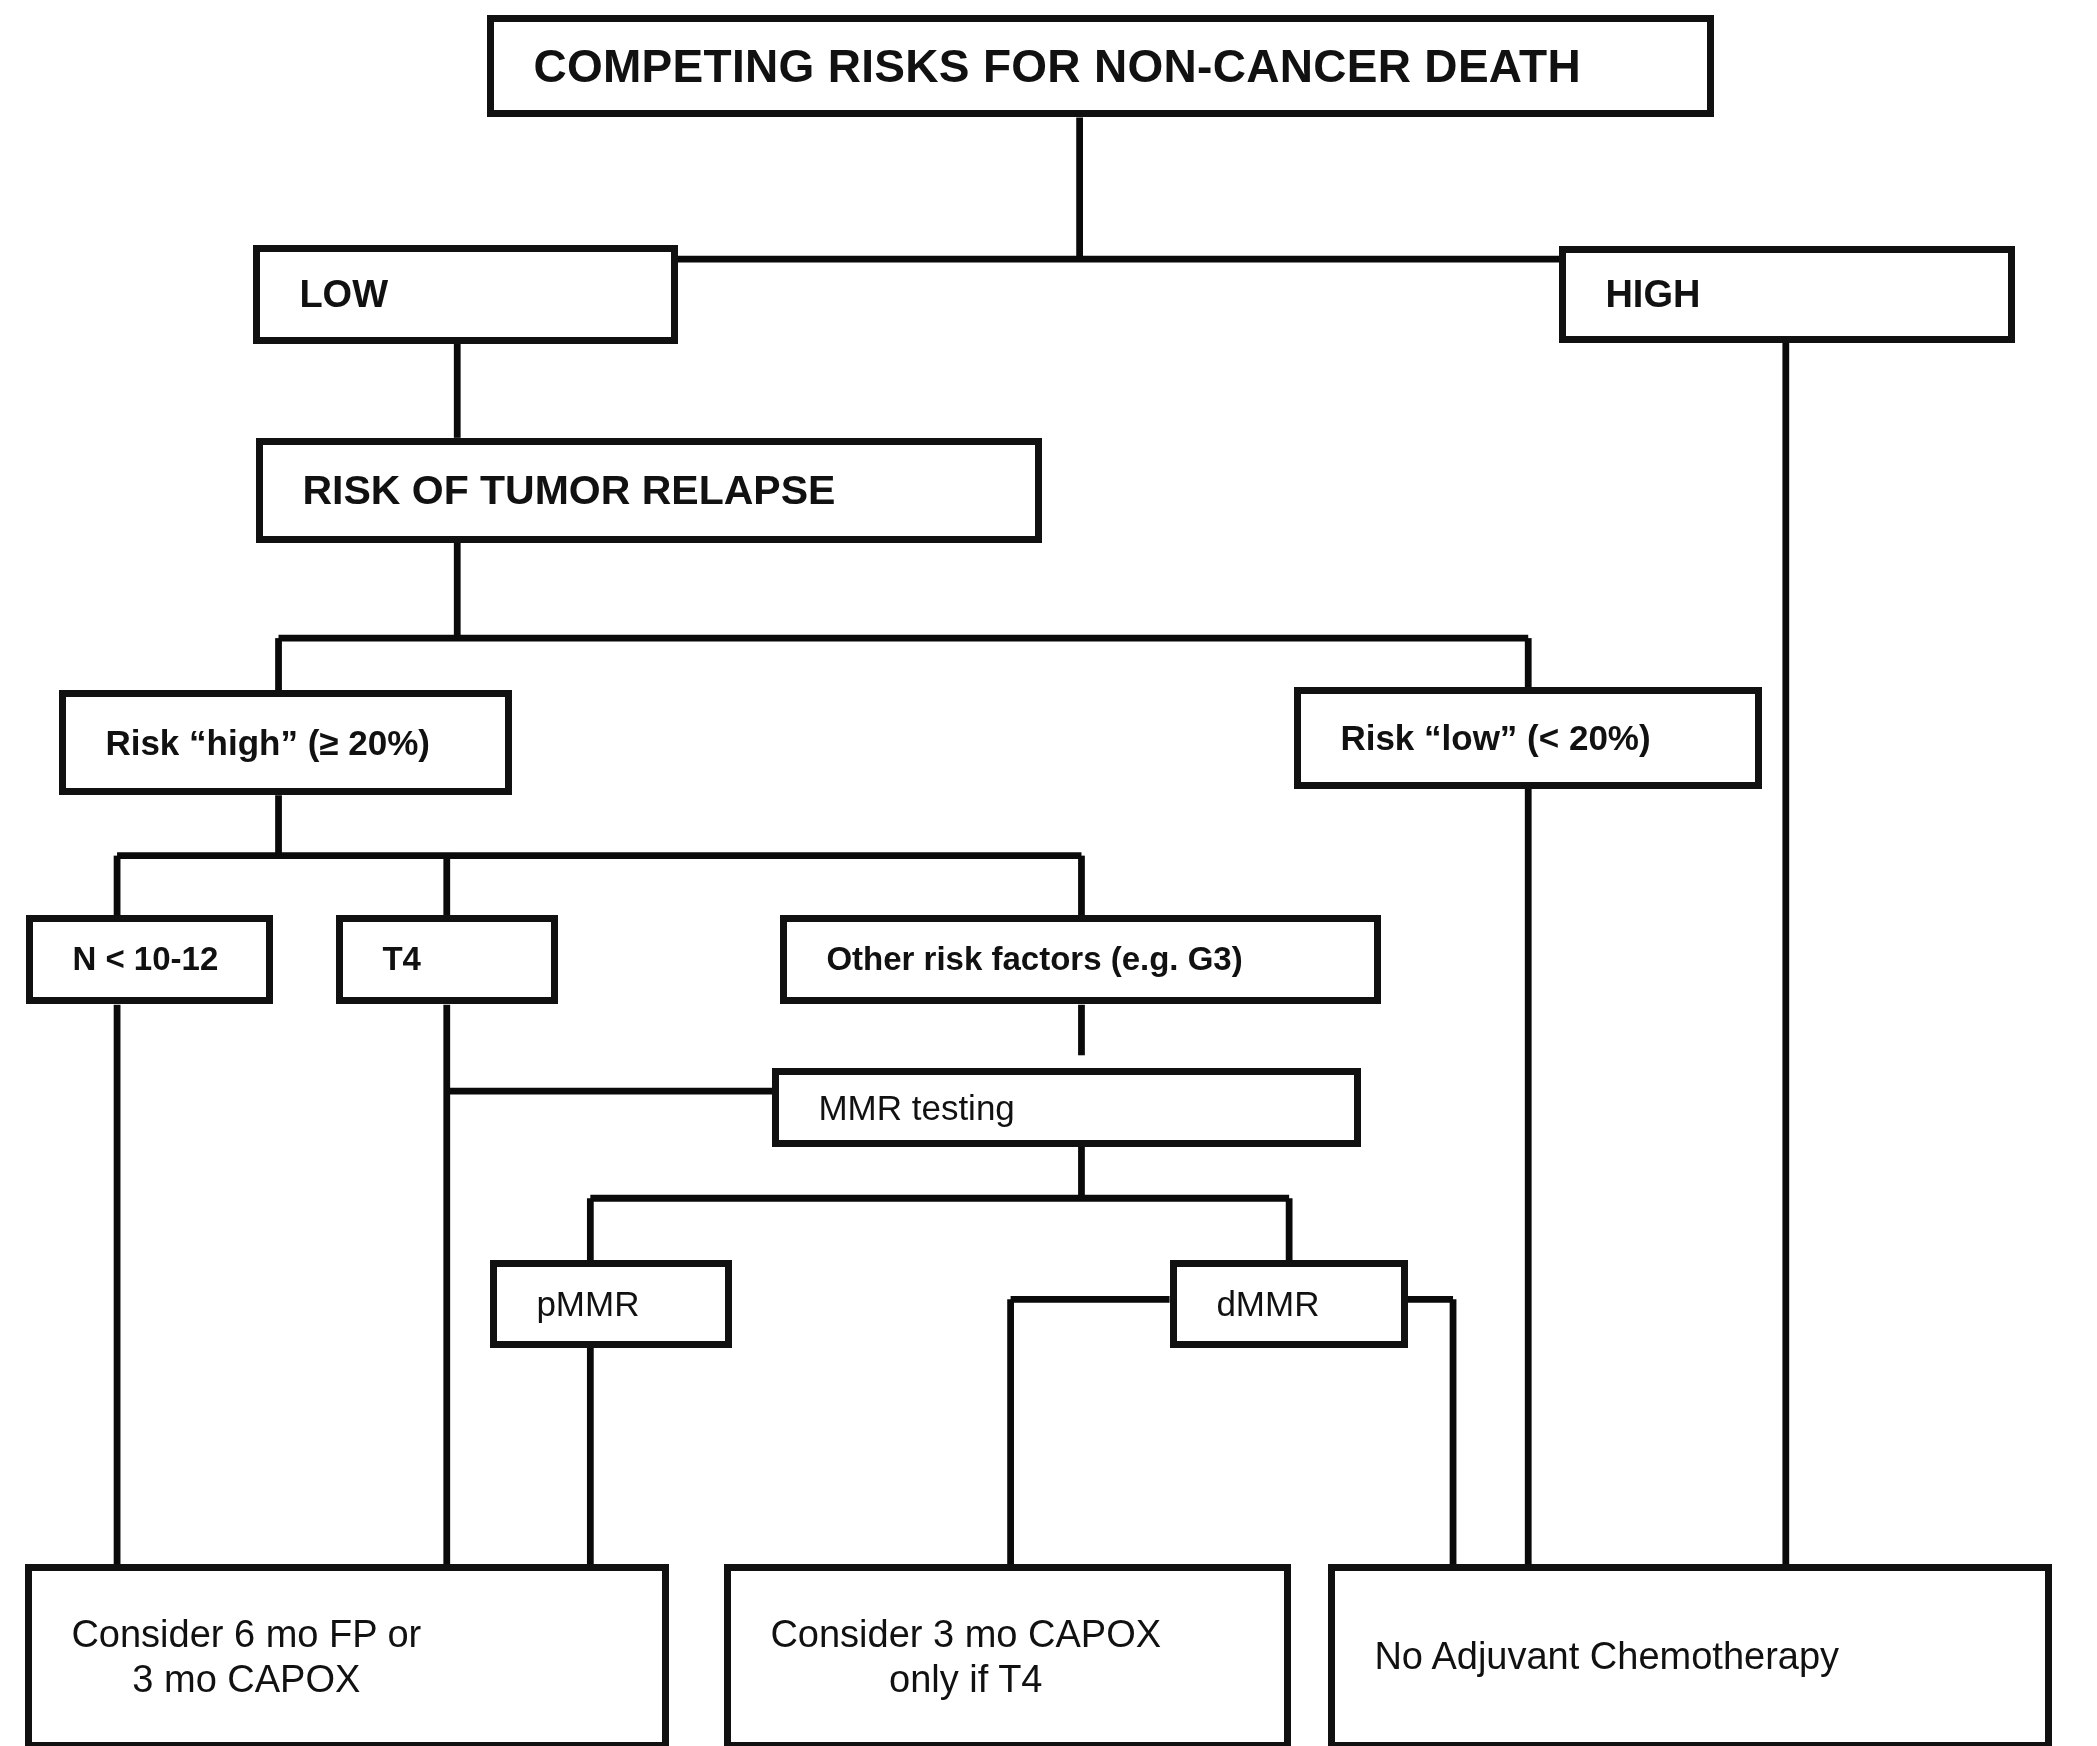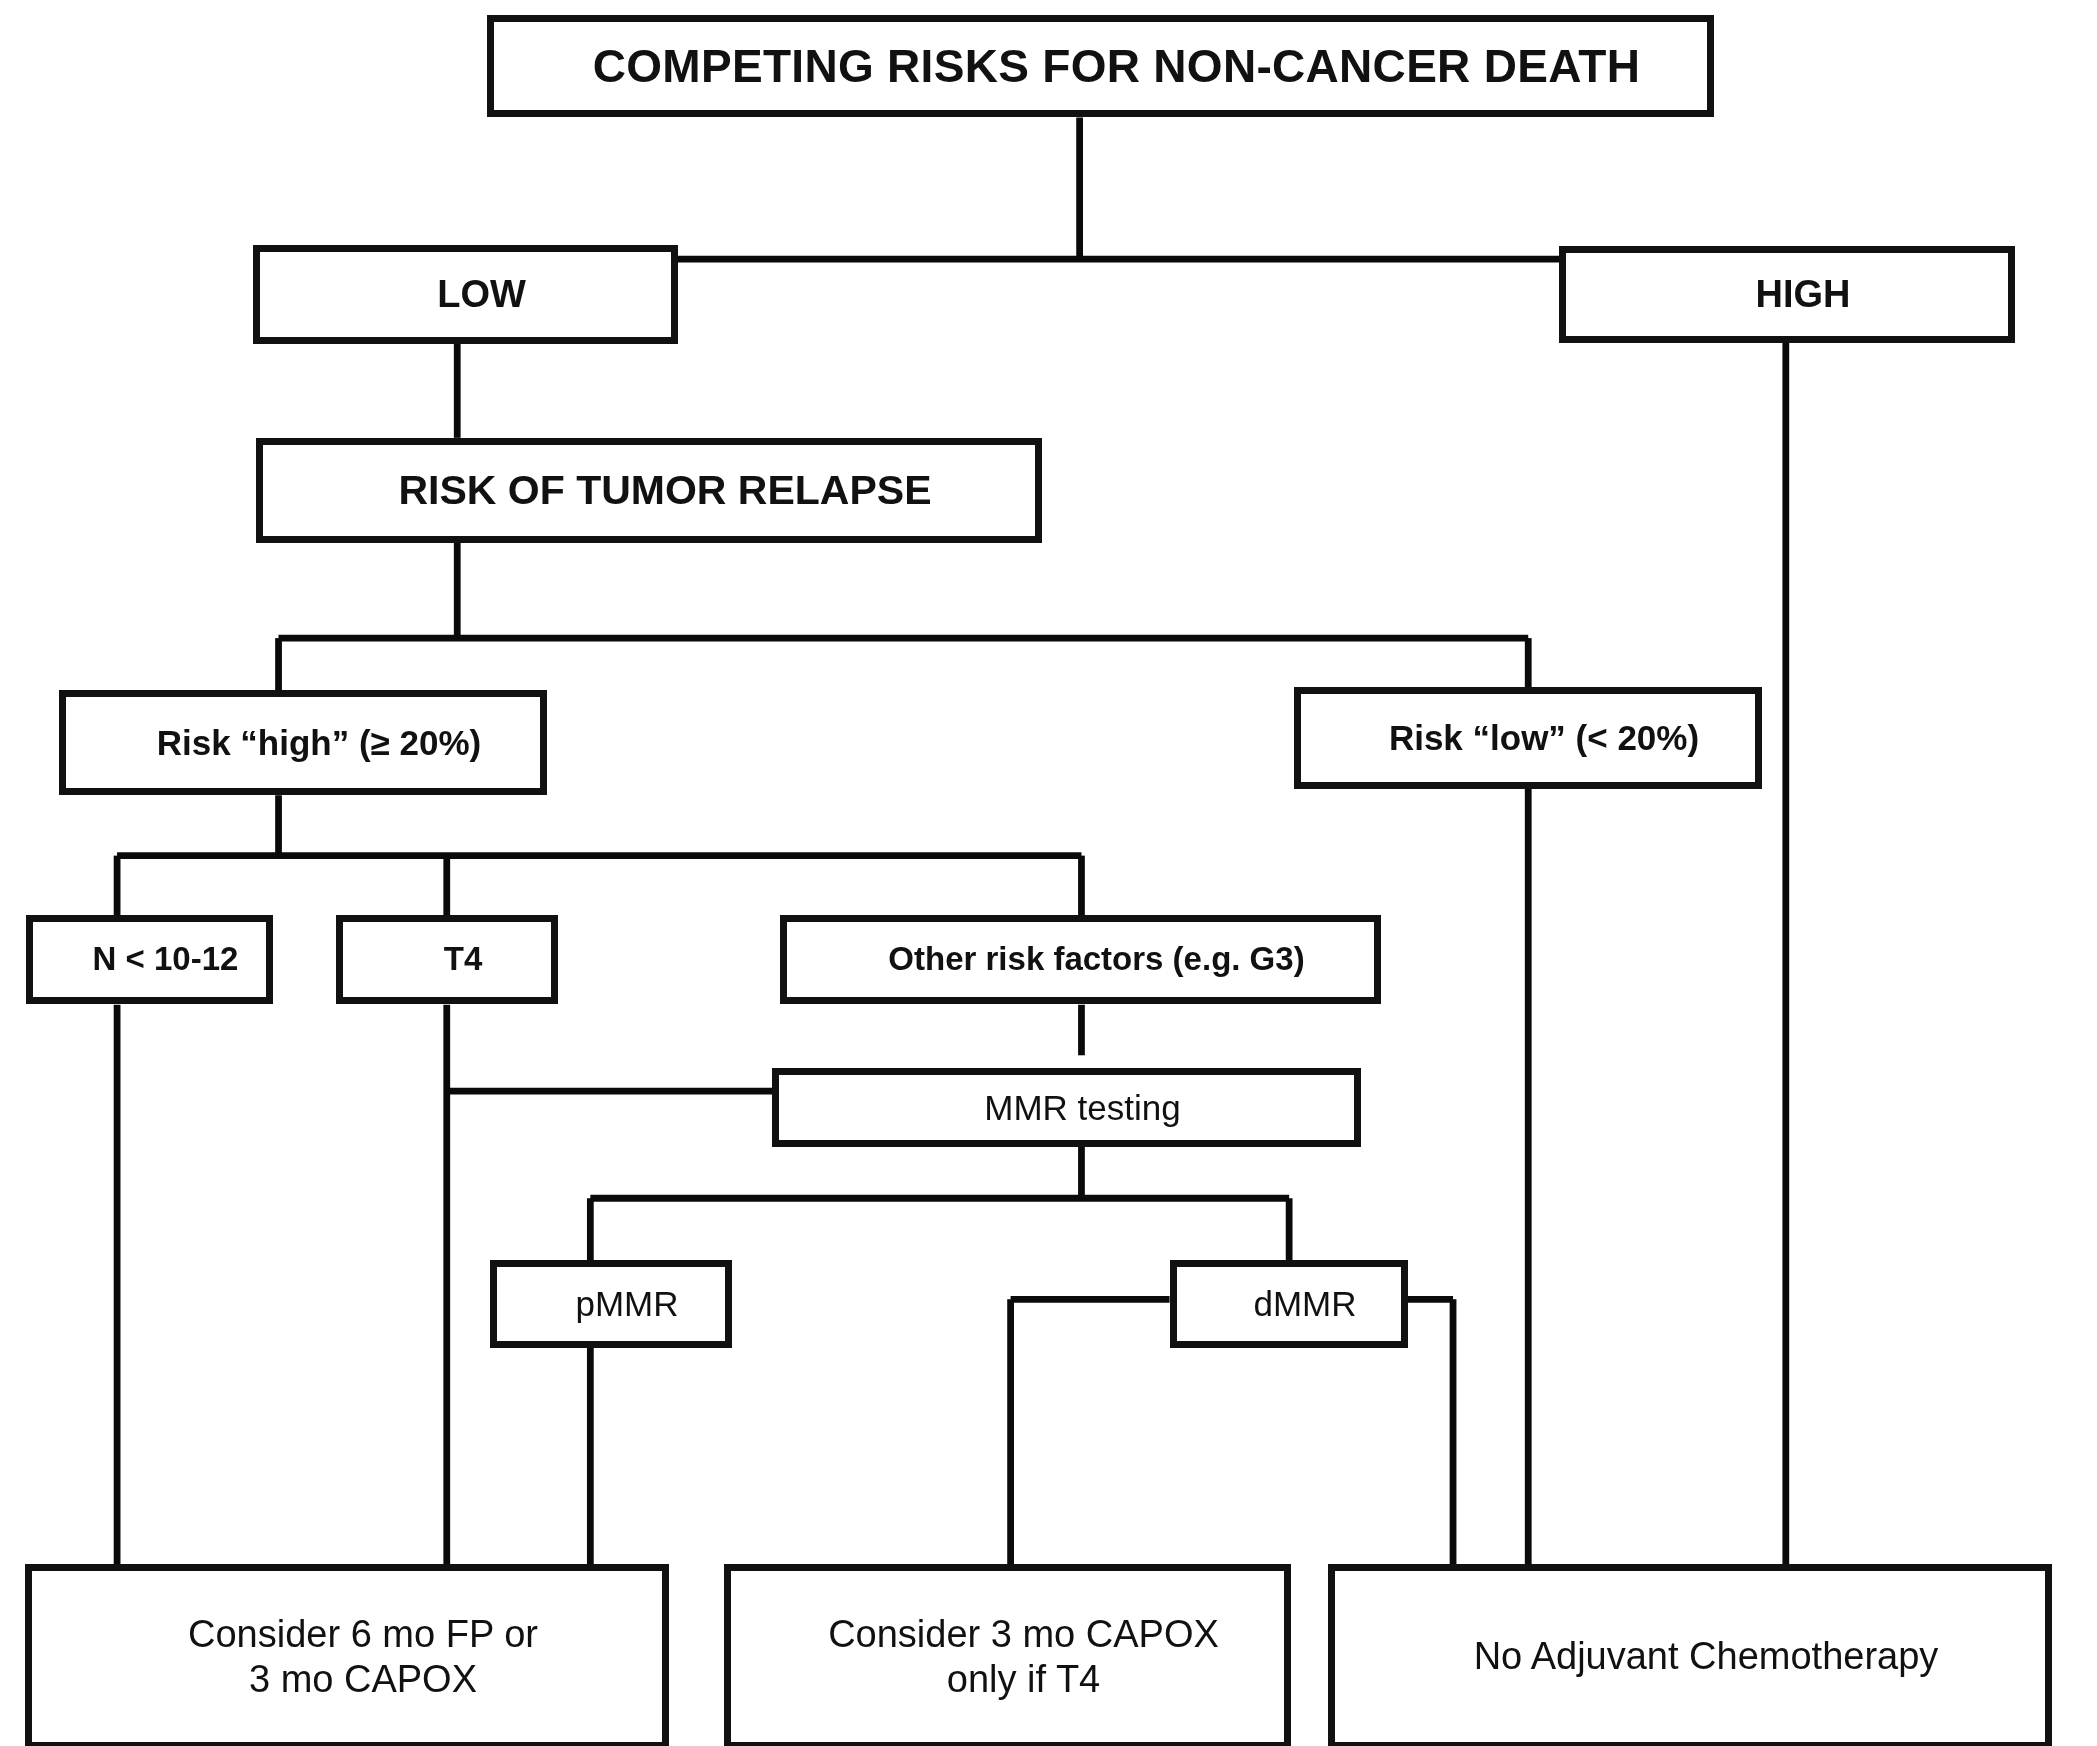--- a/index.html
+++ b/index.html
@@ -31,21 +31,20 @@
     fill: none;
     stroke-linecap: butt;
   }
   .nodebox {
     position: absolute;
     box-sizing: border-box;
     background: #ffffff;
     border: 7.4px solid #111111;
     display: flex;
     align-items: center;
-    justify-content: center;
     text-align: center;
     color: #111111;
     line-height: 1.18;
     z-index: 5;
     padding-left: 32px;
   }
   .nodebox .lbl {
     display: block;
     white-space: pre-line;
     padding: 0 7.4px;
@@ -139,21 +138,21 @@
   </div>
 
   <div class="nodebox stage-box" style="left:1559px; top:229px; width:456px; height:97px;">
     <span class="lbl">HIGH</span>
   </div>
 
   <div class="nodebox section-box" style="left:256px; top:438px; width:786px; height:105px;">
     <span class="lbl">RISK OF TUMOR RELAPSE</span>
   </div>
 
-  <div class="nodebox risk-box" style="left:59px; top:690px; width:488px; height:105px;">
+  <div class="nodebox risk-box" style="left:59px; top:690px; width:453px; height:105px;">
     <span class="lbl">Risk “high” (≥ 20%)</span>
   </div>
 
   <div class="nodebox risk-box" style="left:1294px; top:687px; width:468px; height:102px;">
     <span class="lbl">Risk “low” (&lt; 20%)</span>
   </div>
 
   <div class="nodebox factor-box" style="left:26px; top:915px; width:247px; height:89px;">
     <span class="lbl">N &lt; 10-12</span>
   </div>

